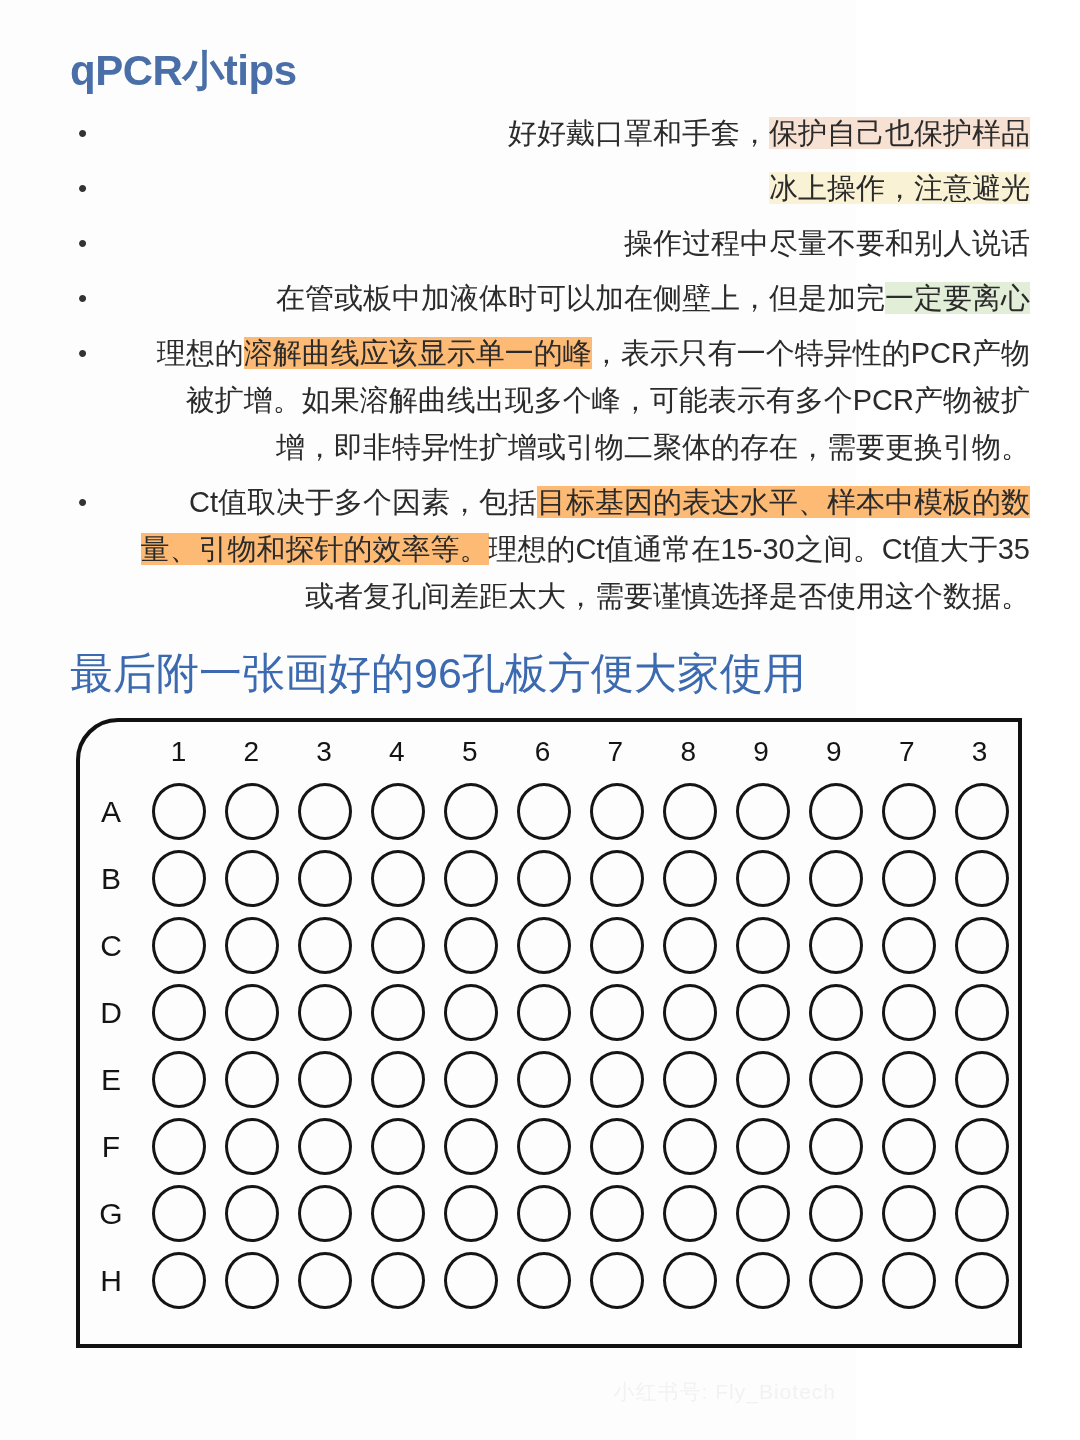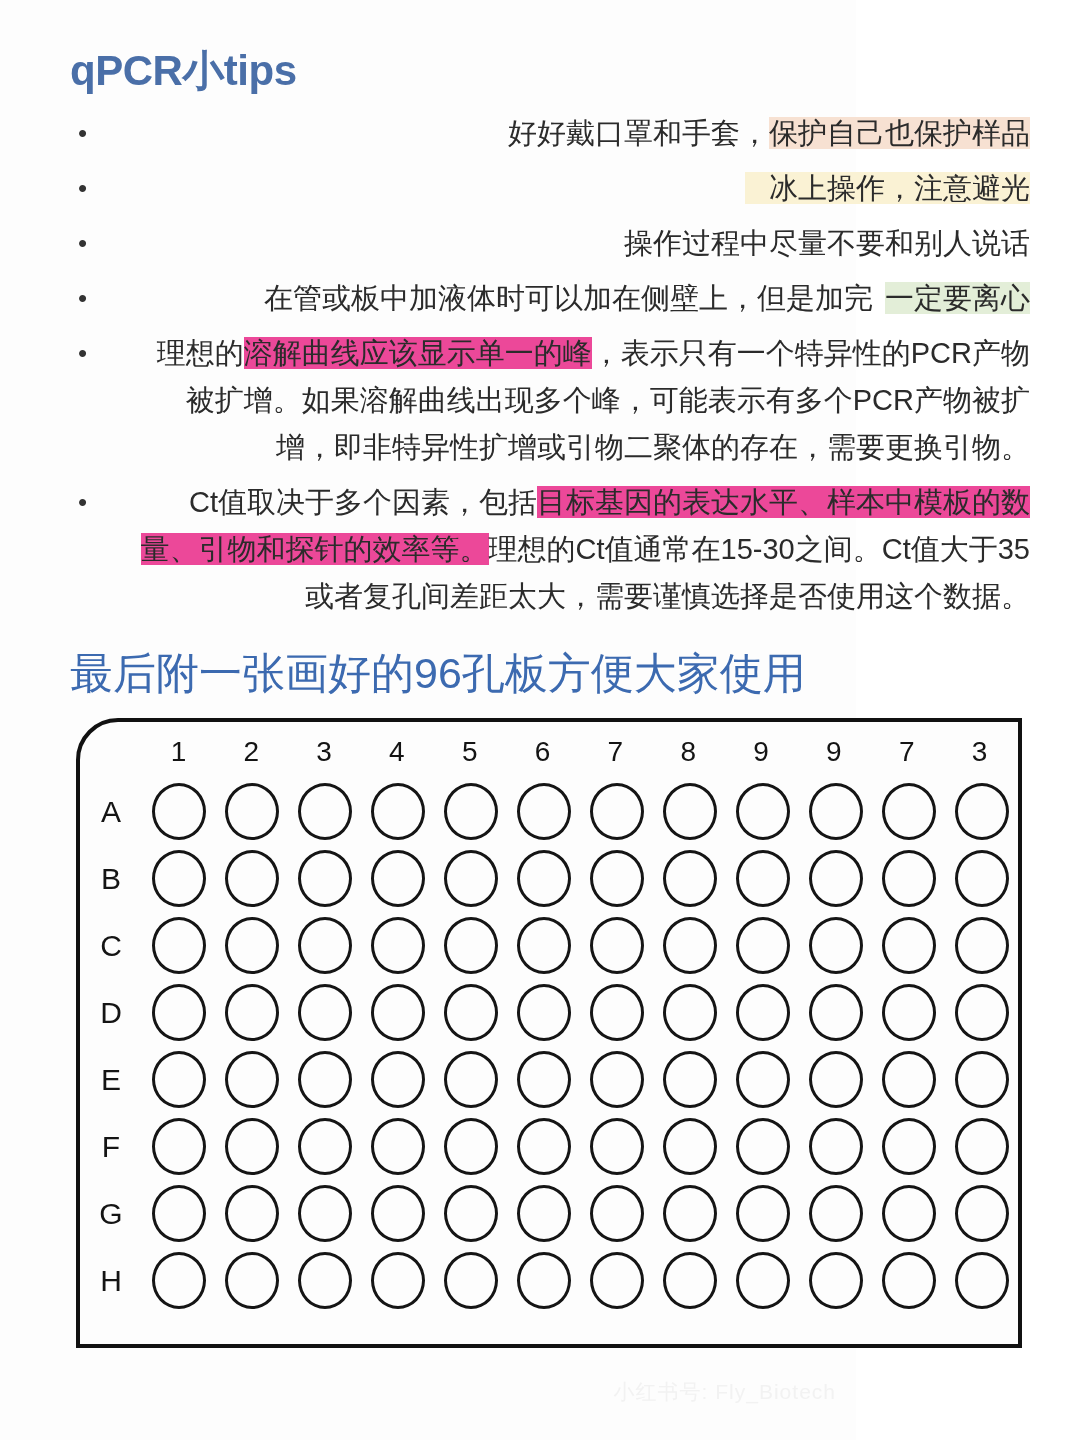--- a/index.html
+++ b/index.html
@@ -60,23 +60,23 @@
     flex: 1 1 auto;
     font-size: 29px;
     line-height: 47px;
     color: #2b2b2b;
     letter-spacing: 0px;
     word-break: break-all;
     text-align: right;
   }
 
   .hl-peach  { background: #f7e1d2; }
-  .hl-yellow { background: #faf2d4; padding-left: 24px; }
-  .hl-green  { background: #e3eed8; margin-left: 12px; }
-  .hl-blue   { background: #ec4899; font-family: Liberation Serif, serif; }
+  .hl-yellow { background: #faf2d4; }
+  .hl-green  { background: #e3eed8; }
+  .hl-blue   { background: #fdba74; font-family: Liberation Serif, serif; }
 
   
   .subheading {
     position: absolute;
     left: 70px;
     top: 645px;
     font-size: 43px;
     font-weight: 400;
     color: #3c6ab0;
     letter-spacing: 0px;

